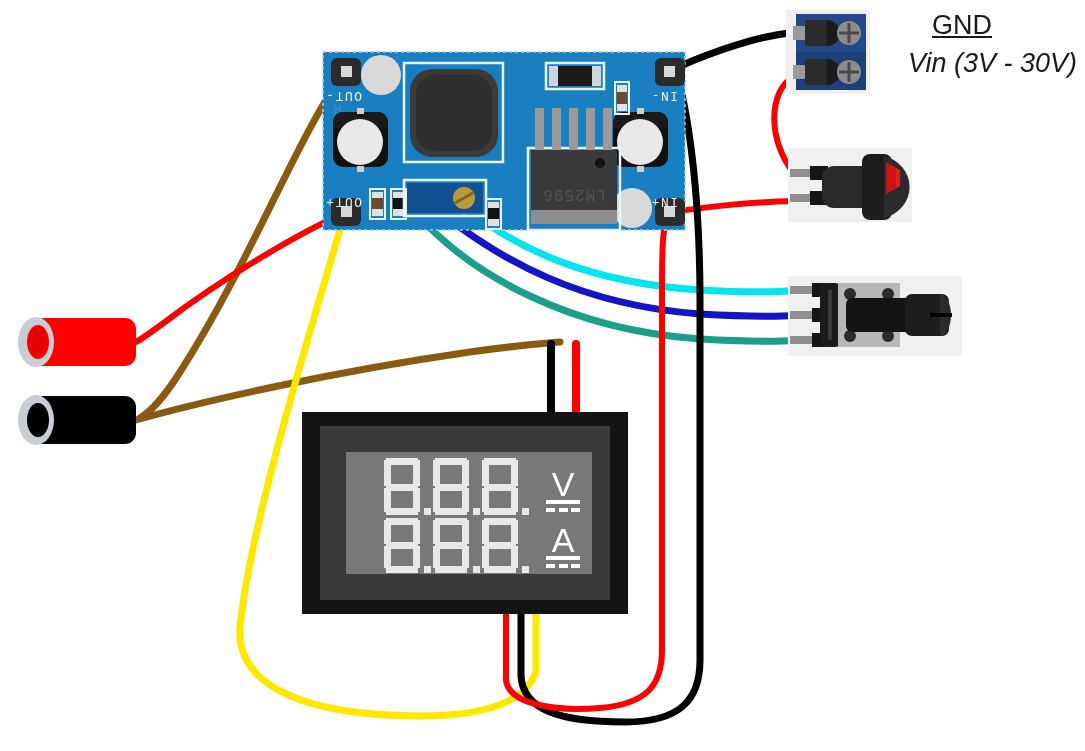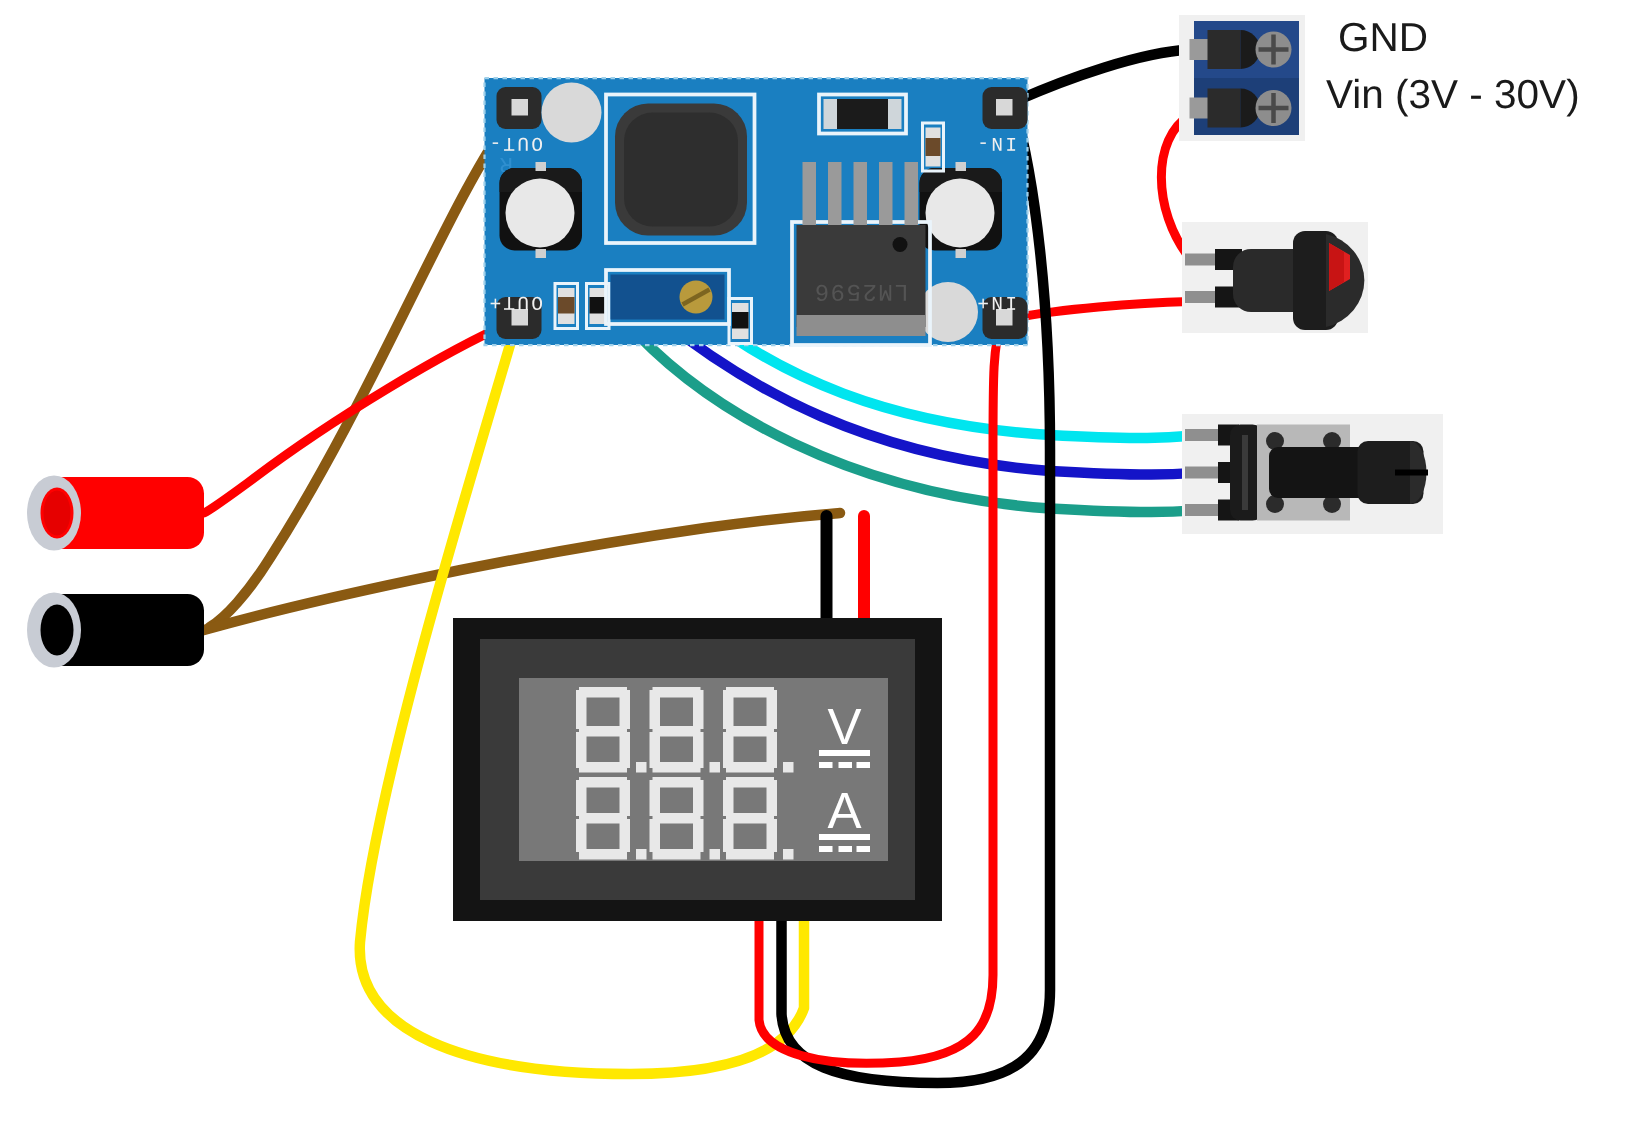--- a/index.html
+++ b/index.html
@@ -301,16 +301,16 @@
       <g>
         <text x="563" y="552" text-anchor="middle" fill="#ffffff" font-size="34" font-family="'Liberation Sans',sans-serif">A</text>
         <rect x="546" y="556" width="34" height="4" fill="#fff"></rect>
         <rect x="546" y="564" width="9" height="4" fill="#fff"></rect>
         <rect x="559" y="564" width="9" height="4" fill="#fff"></rect>
         <rect x="571" y="564" width="9" height="4" fill="#fff"></rect>
       </g>
     </g>
   </svg>
 
-  <div class="lbl" style="left:892px; top:10px;">GND</div>
-  <div class="lbl" style="left:884px; top:48px;">Vin (3V - 30V)</div>
+  <div class="lbl" style="left:932px; top:10px;text-decoration:underline;">GND</div>
+  <div class="lbl" style="left:908px; top:48px;font-style:italic;">Vin (3V - 30V)</div>
 
 </div>
 
 </body></html>

